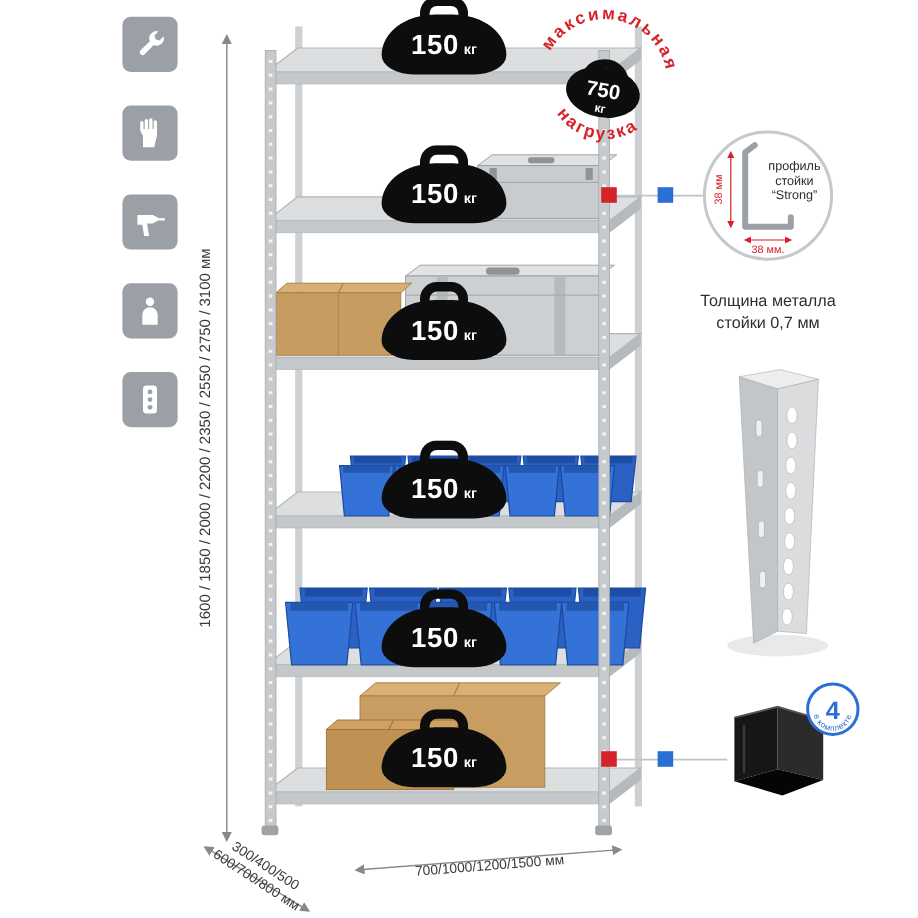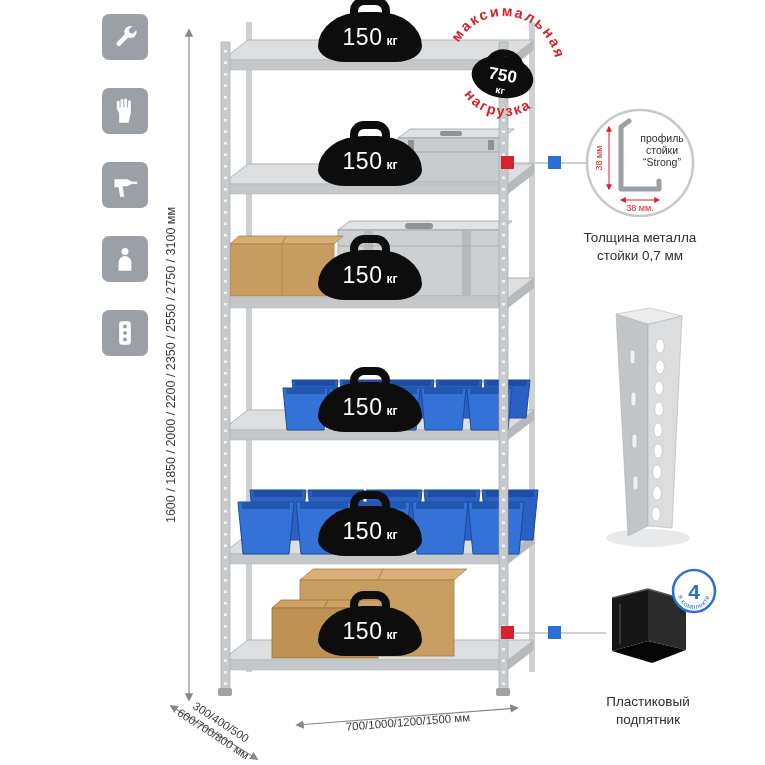--- a/index.html
+++ b/index.html
@@ -26,21 +26,21 @@
     border-radius:50px 50px 30px 30px / 38px 38px 18px 18px;
     display:flex; align-items:center; justify-content:center;
     color:#fff; z-index:5;
   }
   .weight::before {
     content:""; position:absolute; top:-15px; left:50%;
     transform:translateX(-50%);
     width:24px; height:18px; border:8px solid #0d0d0d; border-bottom:none;
     border-radius:14px 14px 0 0;
   }
-  .weight .num { font-size:23px; font-weight:normal; letter-spacing:.5px; }
+  .weight .num { font-size:23px; font-weight:bold; letter-spacing:.5px; }
   .weight .unit { font-size:12px; font-weight:bold; margin-left:4px; margin-top:7px; }
 
   
   .stamp { position:absolute; left:438px; top:2px; width:132px; height:132px;
            transform:rotate(10deg); z-index:6; }
   .stamp-arc { font-size:14.5px; font-weight:bold; fill:#d6232b; letter-spacing:2px; }
   .stamp-body { fill:#0d0d0d; }
   .stamp-handle { fill:none; stroke:#0d0d0d; stroke-width:7; }
   .stamp-num { fill:#fff; font-size:17px; font-weight:bold; text-anchor:middle; }
   .stamp-unit { fill:#fff; font-size:10px; font-weight:bold; text-anchor:middle; }
@@ -52,21 +52,21 @@
     transform:rotate(-90deg); font-size:12.5px; white-space:nowrap;
   }
   .depth-text { left:155px; top:714px; width:124px; text-align:center;
                 transform:rotate(33deg); line-height:1.25; }
   .width-text { left:308px; top:716px; width:200px; text-align:center;
                 transform:rotate(-4.5deg); }
 
   
   .caption { position:absolute; text-align:center; font-size:13.5px;
              color:#2e2e2e; line-height:1.3; z-index:4; }
-  .caption-profile { left:573px; top:229px; width:134px; }
+  .caption-profile { left:573px; top:242px; width:134px; }
   .caption-foot { left:581px; top:693px; width:134px; }
 </style>
 </head>
 <body>
 
 <div class="canvas">
 
   <div class="tool-icon" style="top:14px">
     <svg viewBox="0 0 24 24">
         <path fill="#fff" d="M21.7 6.3a5.2 5.2 0 0 1-7 6.2l-6.5 6.6a2 2 0 0 1-2.9-2.9l6.6-6.5a5.2 5.2 0 0 1 6.2-7l-3 3 .9 2.7 2.7.9z"></path>
@@ -349,18 +349,14 @@
     <span>600/700/800 мм</span>
   </div>
 
   <div class="dim-text width-text">700/1000/1200/1500 мм</div>
 
   <div class="caption caption-profile">
     <span>Толщина металла</span><br>
     <span>стойки 0,7 мм</span>
   </div>
 
-  <div class="caption caption-foot">
-    <span>Пластиковый</span><br>
-    <span>подпятник</span>
-  </div>
 
 </div>
 
 </body></html>

